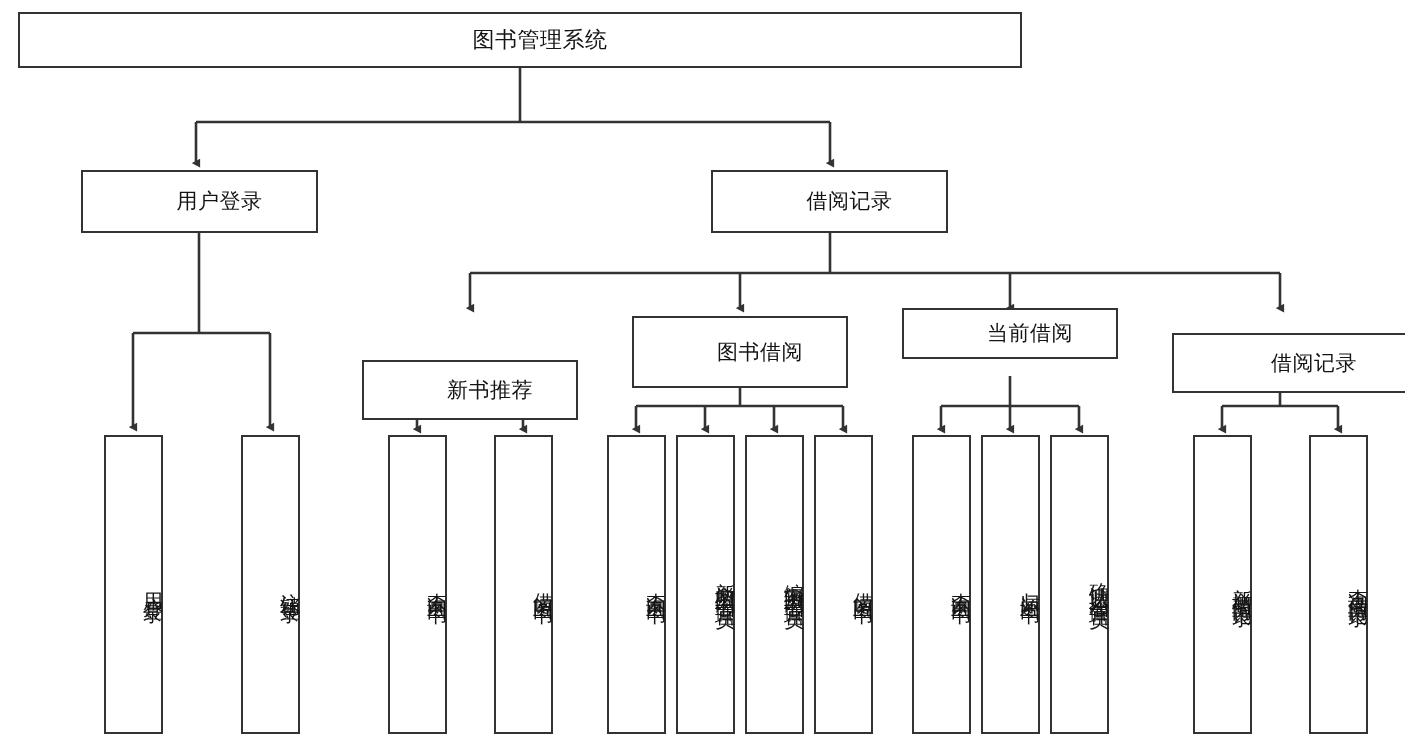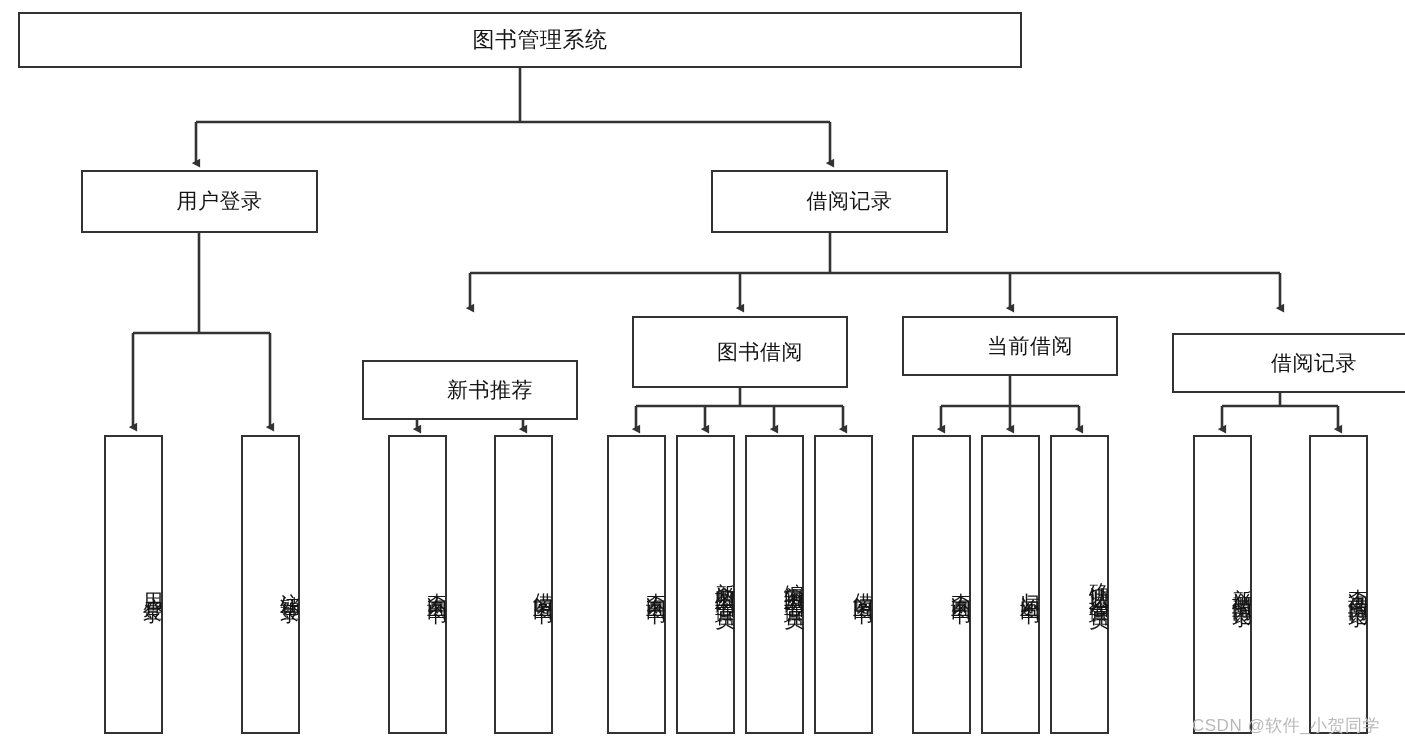--- a/index.html
+++ b/index.html
@@ -164,21 +164,21 @@
   </div>
 
   <div class="node-box node-h" style="left:362px; top:316px; width:216px; height:60px;margin-top:44px;">
     <span class="node-label">新书推荐</span>
   </div>
 
   <div class="node-box node-h" style="left:632px; top:316px; width:216px; height:72px;">
     <span class="node-label">图书借阅</span>
   </div>
 
-  <div class="node-box node-h" style="left:902px; top:316px; width:216px; height:60px;">
+  <div class="node-box node-h" style="left:902px; top:308px; width:216px; height:51px;">
     <span class="node-label">当前借阅</span>
   </div>
 
   <div class="node-box node-h" style="left:1172px; top:316px; width:244px; height:60px;margin-top:17px;">
     <span class="node-label">借阅记录</span>
   </div>
 
   <div class="node-box node-v" style="left:104px; top:435px; width:59px; height:299px;">
     <span class="node-label" style="margin-top: 139.5px;">用户登录</span>
   </div>
@@ -224,15 +224,14 @@
   </div>
 
   <div class="node-box node-v" style="left:1193px; top:435px; width:59px; height:299px;">
     <span class="node-label" style="margin-top: 135.5px;">新增借阅记录</span>
   </div>
 
   <div class="node-box node-v" style="left:1309px; top:435px; width:59px; height:299px;">
     <span class="node-label" style="margin-top: 135.5px;">查询借阅记录</span>
   </div>
 
-  <div class="watermark" style="left:1192px; top:714px;">CSDN @软件_小贺同学</div>
 
 </div>
 
 </body></html>

